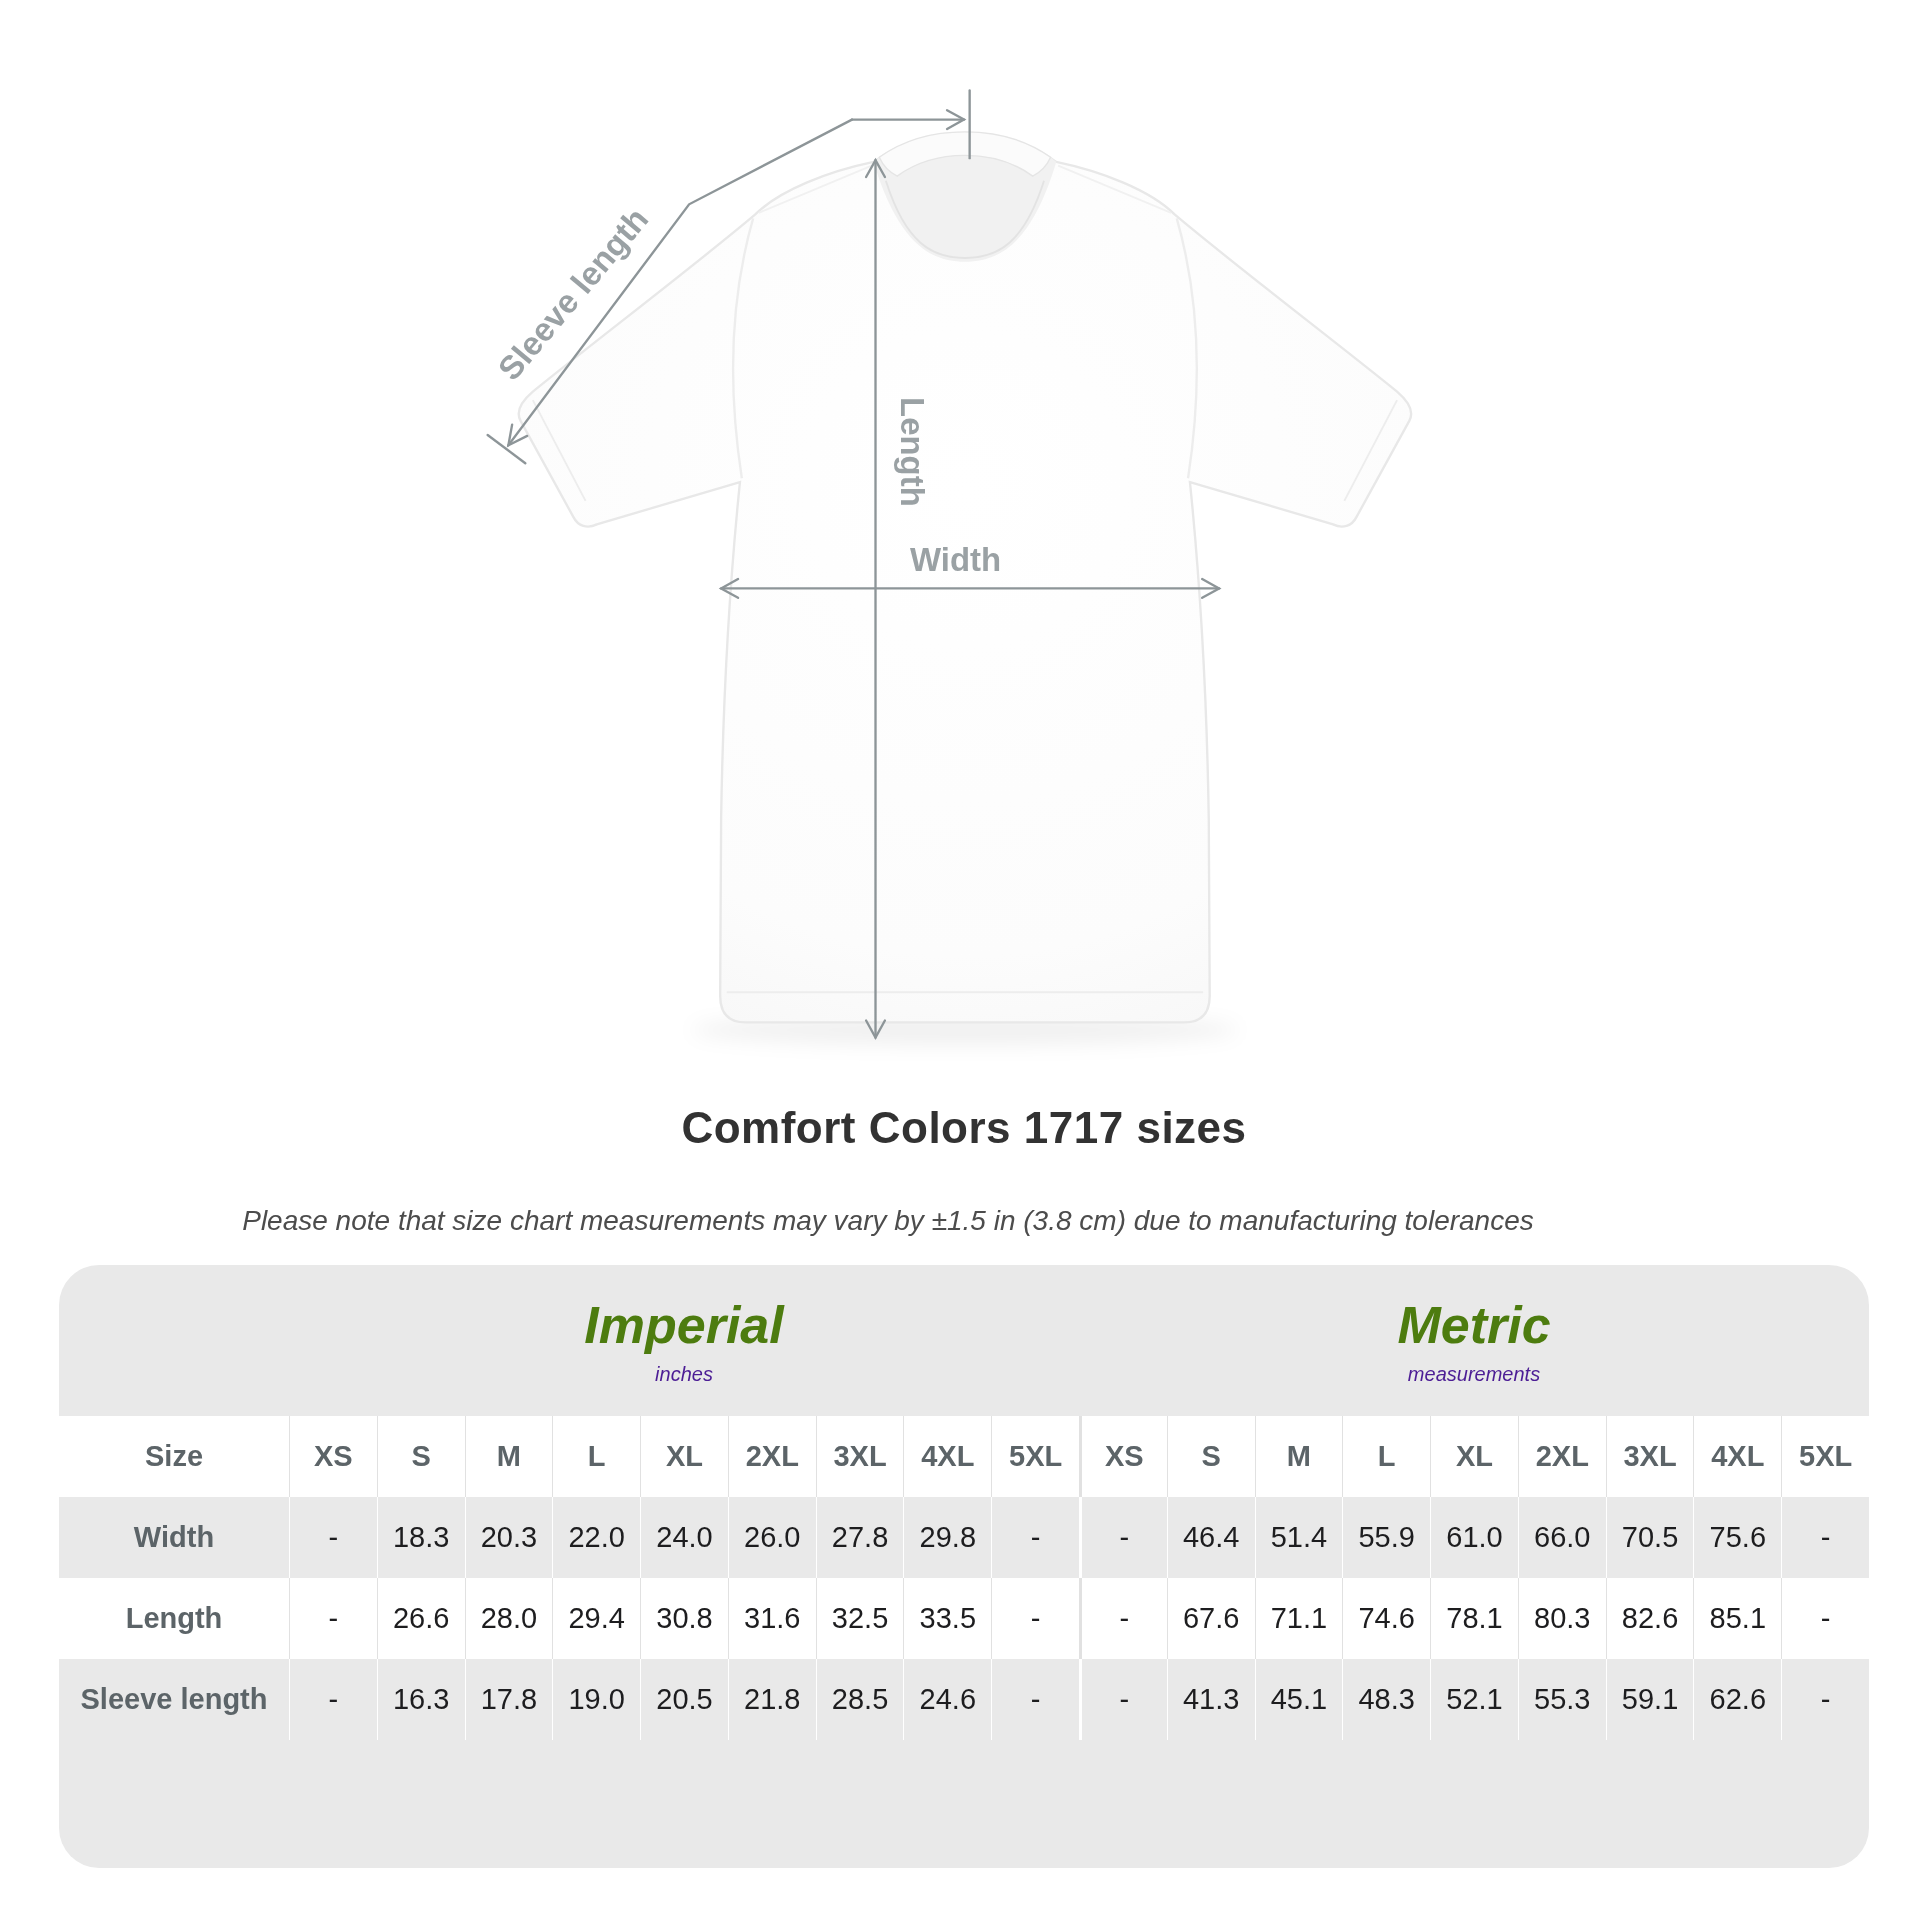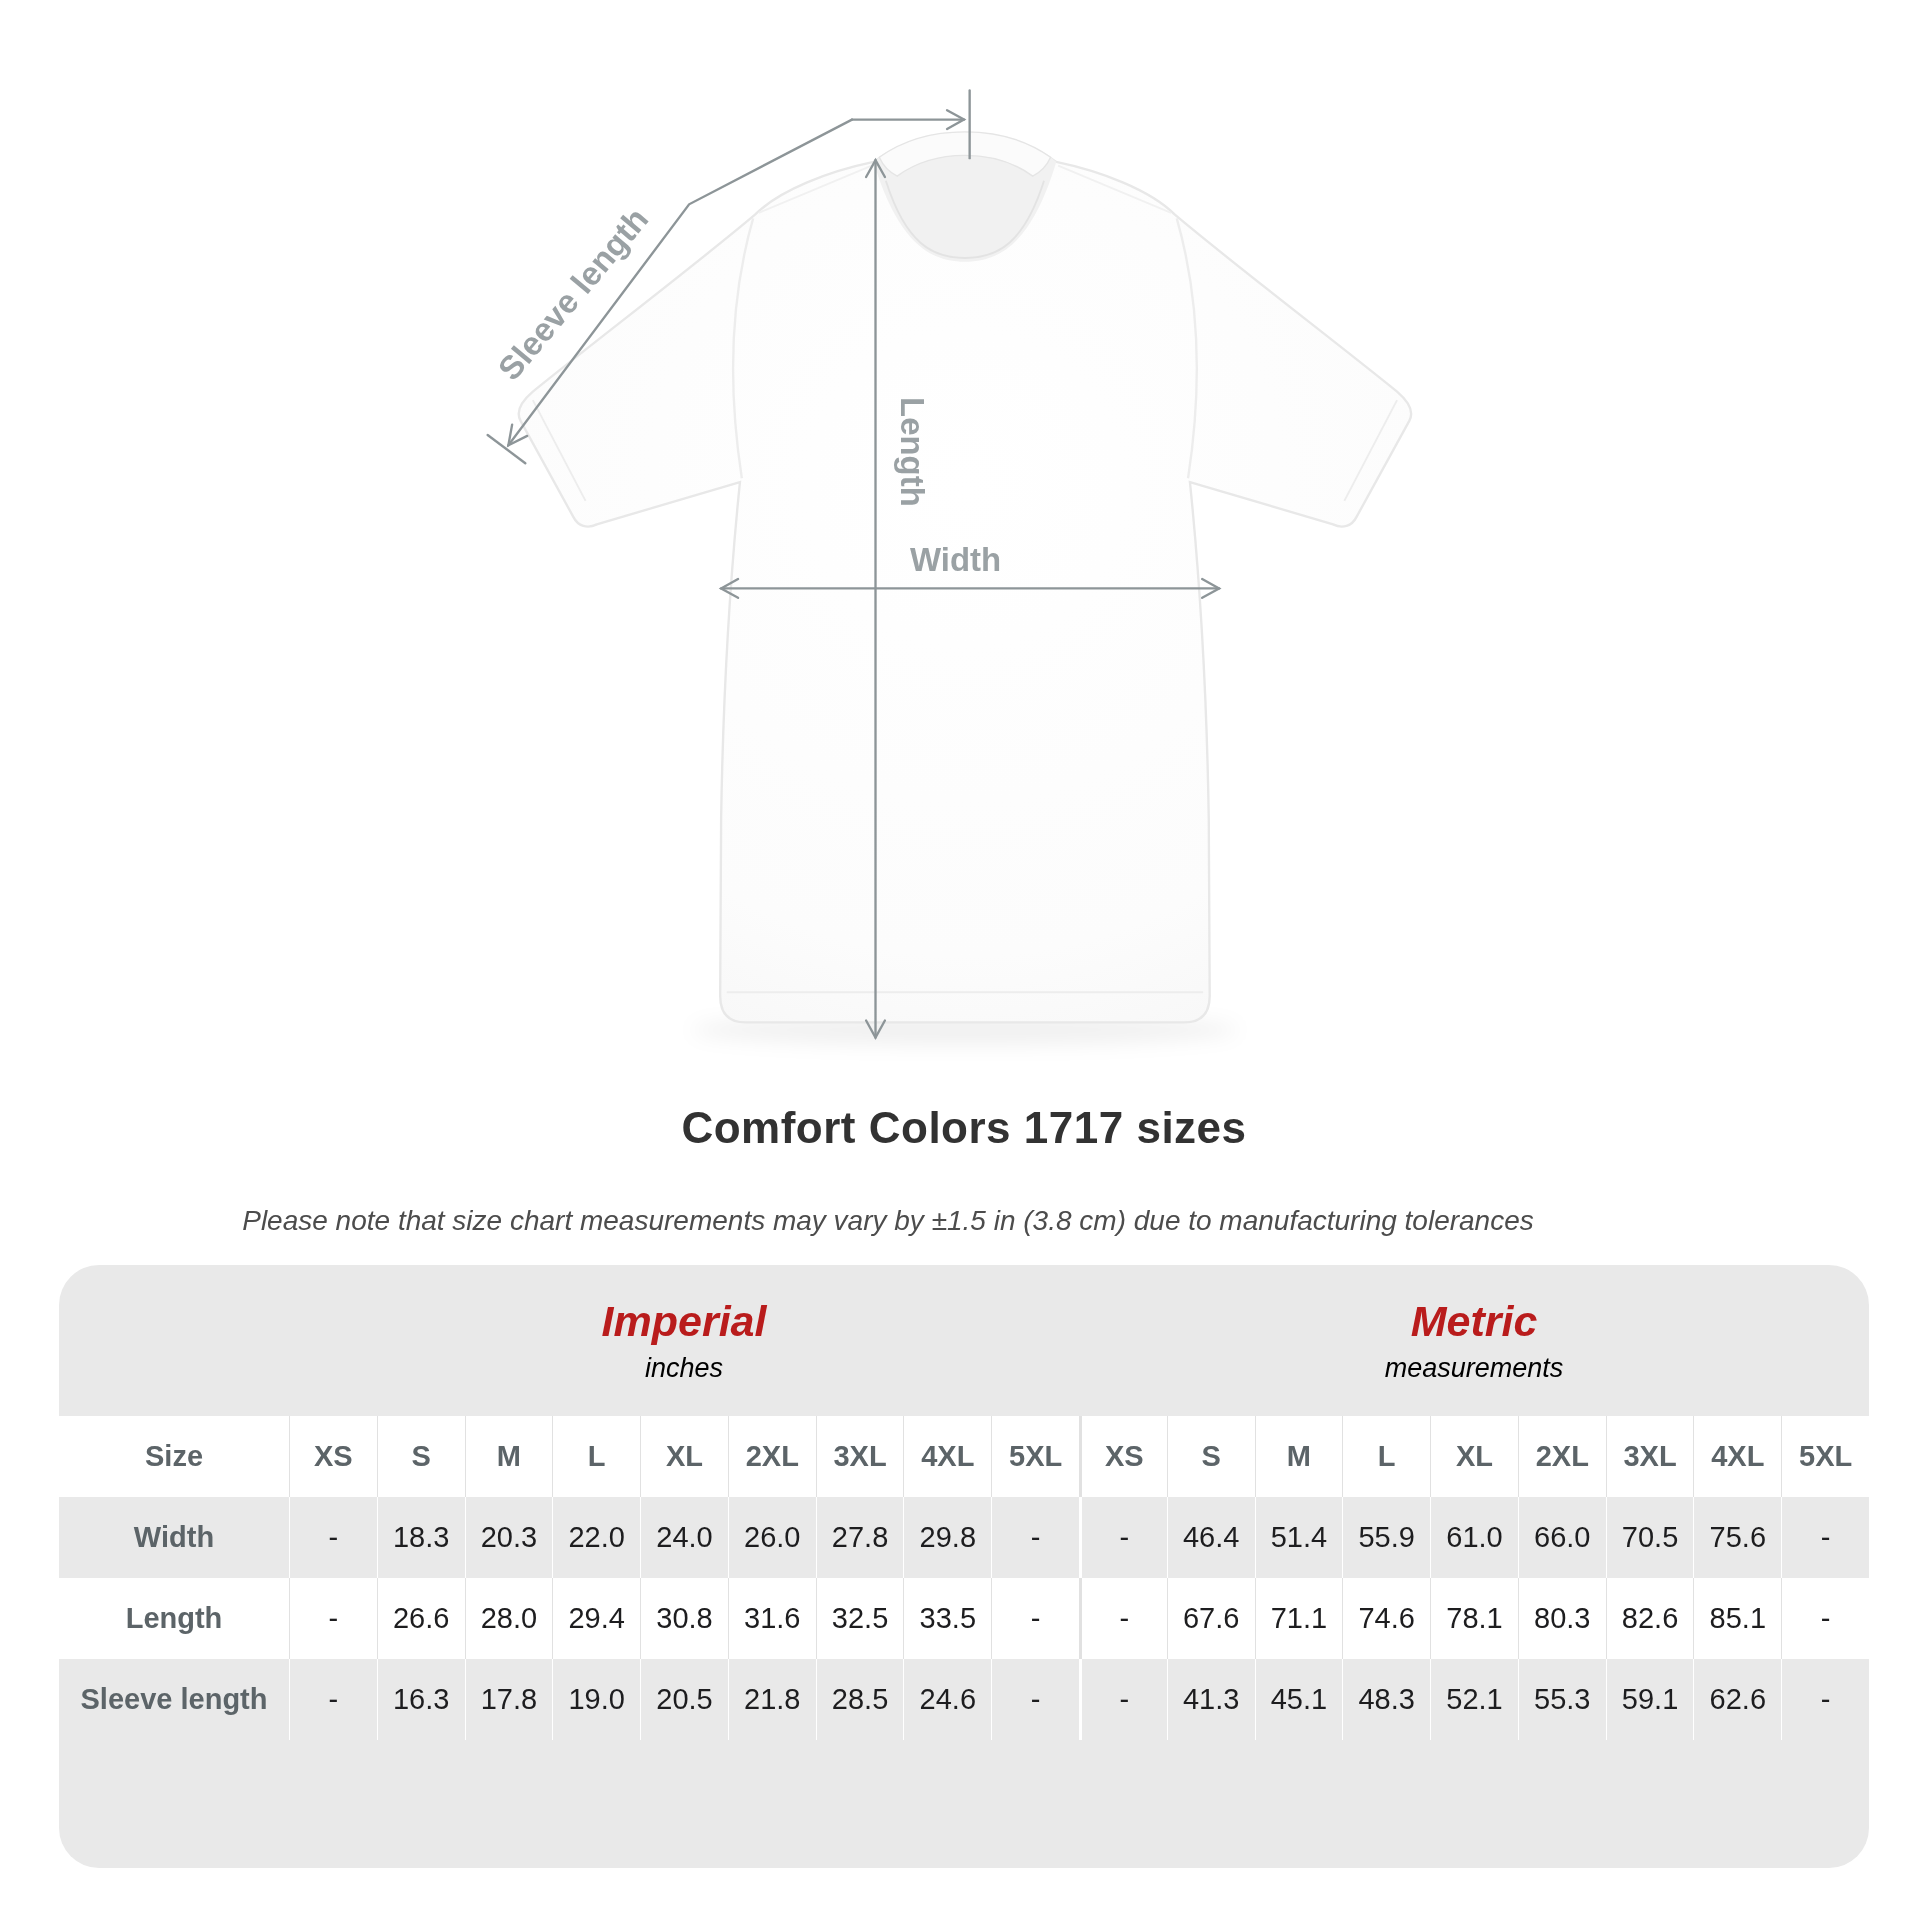--- a/index.html
+++ b/index.html
@@ -15,22 +15,22 @@
   .chart-subtitle{position:absolute;top:1205px;left:0;width:1776px;text-align:center;
         font-size:28px;font-style:italic;color:#4c4c4c;}
 
   
   .sizes-table{position:absolute;left:59px;top:1265px;width:1810px;height:603px;
         background:#e9e9e9;border-radius:40px;overflow:hidden;}
   .t-head{display:grid;grid-template-columns:230px repeat(18,1fr);height:151px;}
   .g-imperial{grid-column:2/11;}
   .g-metric{grid-column:11/20;}
   .unit-group{display:flex;flex-direction:column;align-items:center;justify-content:center;gap:7.5px;}
-  .unit-name{font-size:43px;font-weight:bold;font-style:italic;color:#b91c1c;}
-  .unit-sub{font-size:27px;font-style:italic;color:#000000;}
+  .unit-name{font-size:52px;font-weight:bold;font-style:italic;color:#4d7c0f;}
+  .unit-sub{font-size:20px;font-style:italic;color:#4c1d95;}
   .t-row{display:grid;grid-template-columns:230px repeat(18,1fr);height:81px;}
   .t-row.white{background:#ffffff;--sep:#e1e1e1;}
   .t-row.gray{background:#e9e9e9;--sep:#ffffff;}
   .cell{display:flex;align-items:center;justify-content:center;
         font-size:29px;color:#1d1d1f;border-left:1.9px solid var(--sep);}
   .cell:first-child{border-left:none;}
   .cell.hdr{font-weight:bold;color:#5c6468;}
   .cell.group-split{border-left-width:3.8px;}
 </style>
 </head>

